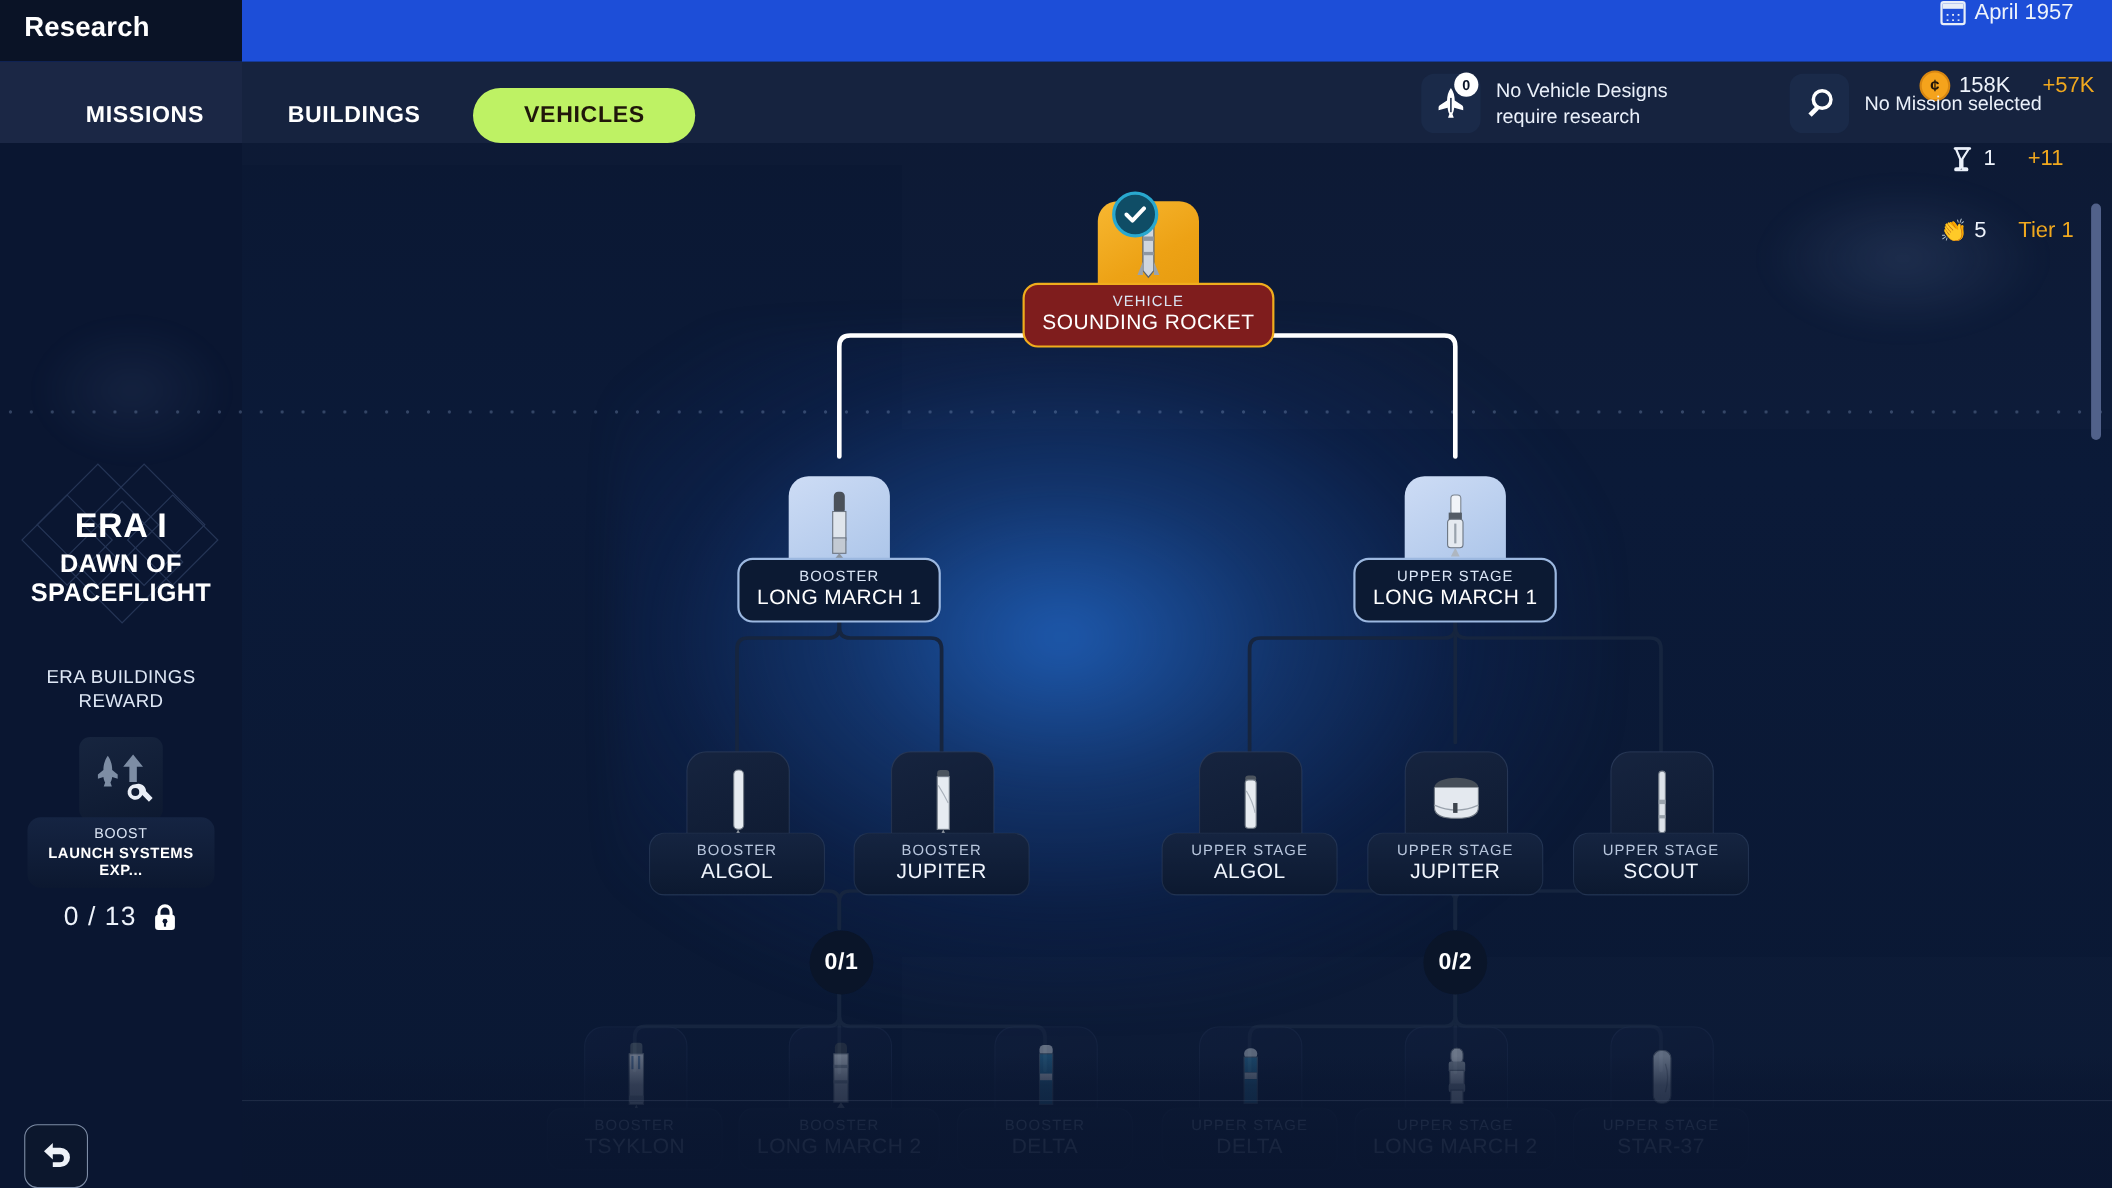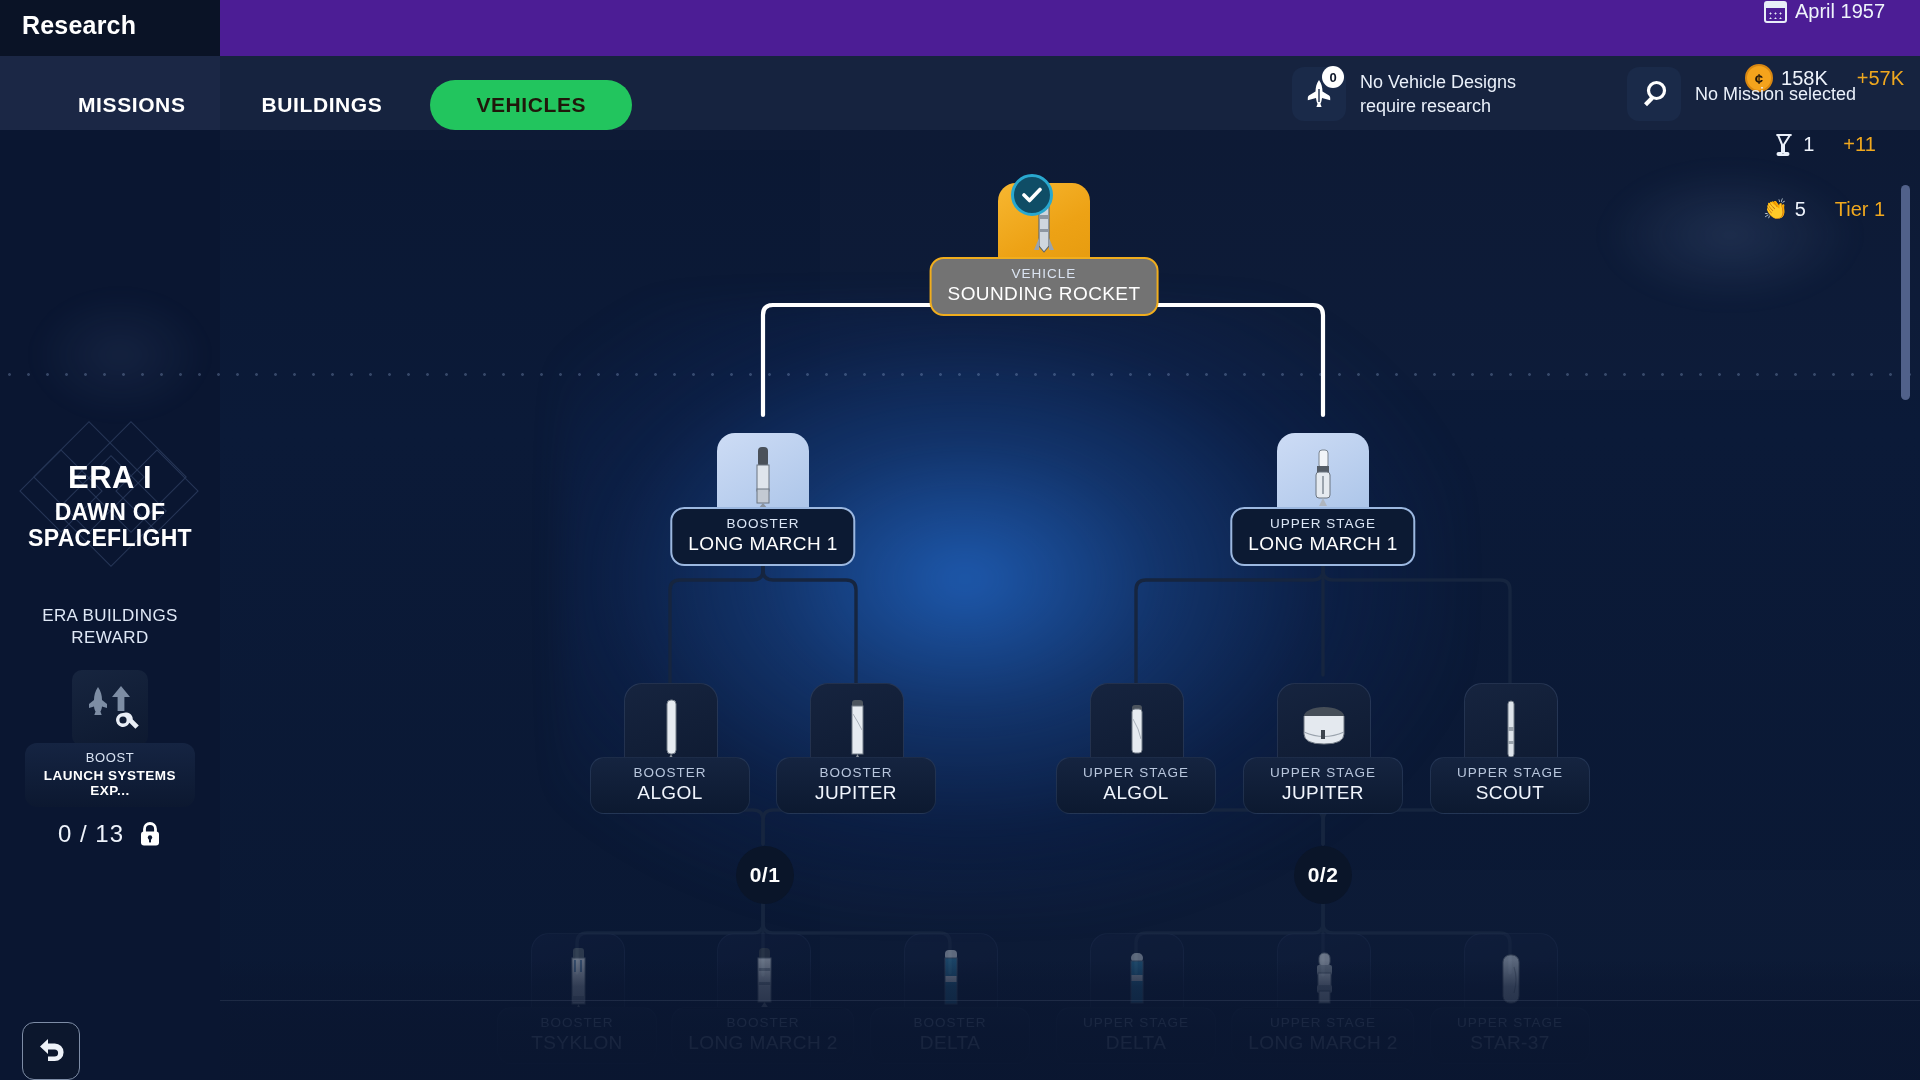--- a/index.html
+++ b/index.html
@@ -24,21 +24,21 @@
   #bg .glow3{position:absolute;left:30px;top:290px;width:180px;height:130px;
      background:radial-gradient(ellipse at center, rgba(110,140,195,.10) 0%, rgba(110,140,195,0) 70%);filter:blur(8px);}
   #bg .dots{position:absolute;left:0;top:373px;width:1920px;height:3px;
      background-image:radial-gradient(circle,rgba(150,175,215,.30) 1.2px, rgba(150,175,215,0) 1.6px);
      background-size:19px 3px;}
   #bg .shade-a{position:absolute;left:220px;top:0;width:600px;height:150px;background:rgba(255,255,255,.012);}
   #bg .shade-b{position:absolute;left:820px;top:130px;width:1100px;height:260px;background:rgba(255,255,255,.010);}
   #bg .shade-c{position:absolute;left:820px;top:870px;width:1100px;height:210px;background:rgba(255,255,255,.012);}
 
   
-  #topbar{position:absolute;left:0;top:0;width:1920px;height:56px;background:#4c1d95;z-index:20;}
+  #topbar{position:absolute;left:0;top:0;width:1920px;height:56px;background:#1d4ed8;z-index:20;}
   #topbar .tb-left{position:absolute;left:0;top:0;width:220px;height:56px;background:#0a1326;}
   #title{position:absolute;left:22px;top:11px;font-size:25px;font-weight:bold;letter-spacing:.2px;color:#fff;}
   #stats{position:absolute;right:16px;top:0;height:73px;display:flex;align-items:center;gap:41px;flex-direction:column;}
   .stat{display:flex;align-items:center;gap:8px;font-size:20px;color:#eef3fb;white-space:nowrap;}
   .stat .sub{color:#f0a81e;margin-left:21px;}
   .cal{width:23px;height:22px;border:2.3px solid #e8eef8;border-radius:3px;position:relative;box-sizing:border-box;}
   .cal:before{content:"";position:absolute;left:0;right:0;top:0;height:5px;background:#e8eef8;}
   .cal:after{content:"";position:absolute;left:2px;right:2px;top:8px;bottom:2px;
      background-image:radial-gradient(circle,#e8eef8 .9px,transparent 1.1px);background-size:5px 5px;}
   .coin{width:24px;height:24px;border-radius:50%;background:#f5a31c;border:2px solid #d88712;
@@ -47,21 +47,21 @@
   .flask svg{display:block;}
   .hands{font-size:20px;color:#fff;letter-spacing:-2px;}
 
   
   #tabsrow{position:absolute;left:0;top:56px;width:1920px;height:74px;z-index:19;}
   #tabsrow .bg-l{position:absolute;left:0;top:0;width:220px;height:74px;background:#1b2745;}
   #tabsrow .bg-r{position:absolute;left:220px;top:0;right:0;height:74px;background:#16233f;}
   #tabs{position:absolute;left:0;top:0;height:74px;display:flex;align-items:flex-end;}
   .tab{height:50px;padding:0 38px;display:flex;align-items:center;justify-content:center;
      font-size:21px;font-weight:bold;letter-spacing:.6px;color:#fff;border-radius:25px;cursor:pointer;}
-  .tab.active{background:#22c55e;color:#20170a;}
+  .tab.active{background:#bef264;color:#20170a;}
   #tab0{margin-left:40px;}
   #tab2{margin-left:10px;padding:0 46px;}
 
   
   .hdr-widget{position:absolute;top:67px;display:flex;align-items:center;gap:14px;z-index:21;}
   .hdr-ico{width:54px;height:54px;border-radius:12px;background:#1a2a49;position:relative;
      display:flex;align-items:center;justify-content:center;}
   .hdr-txt{font-size:18px;line-height:24px;color:#eaf0fa;}
   .badge0{position:absolute;right:2px;top:-1px;width:22px;height:22px;border-radius:50%;
      background:#fff;color:#0b1528;font-size:13px;font-weight:bold;display:flex;align-items:center;justify-content:center;}
@@ -95,21 +95,21 @@
   .node{position:absolute;width:0;height:0;}
   .n-ico{position:absolute;left:-46px;top:0;width:92px;height:92px;border-radius:18px;
      display:flex;align-items:center;justify-content:center;overflow:hidden;}
   .n-pill{position:absolute;top:74px;padding:7px 16px 9px;border-radius:14px;text-align:center;
      transform:translateX(-50%);left:0;white-space:nowrap;box-sizing:border-box;}
   .n-pill .t1{font-size:13.5px;letter-spacing:1px;line-height:15px;}
   .n-pill .t2{font-size:19px;font-weight:normal;letter-spacing:.4px;line-height:22px;margin-top:2px;}
 
   
   .s-done .n-ico{background:linear-gradient(150deg,#f7b731 0%,#eda215 55%,#e59a0e 100%);}
-  .s-done .n-pill{background:#737373;border:2.5px solid #f0ad1d;min-width:170px;}
+  .s-done .n-pill{background:#7f1d1d;border:2.5px solid #f0ad1d;min-width:170px;}
   .s-done .n-pill .t1{color:#dbe4f2;}
   .s-done .n-pill .t2{color:#fff;}
 
   .s-avail .n-ico{background:linear-gradient(150deg,#cddcf5 0%,#a9c3e8 100%);}
   .s-avail .n-pill{background:#0c1a33;border:2.2px solid #9cb8e0;min-width:170px;}
   .s-avail .n-pill .t1{color:#dbe6f6;}
   .s-avail .n-pill .t2{color:#fff;}
 
   .s-lock .n-ico{background:linear-gradient(160deg,#16243f 0%,#0e1a31 100%);border:1px solid rgba(120,150,200,.18);}
   .s-lock .n-pill{background:linear-gradient(180deg,#152440,#0c1930);border:1px solid rgba(120,150,200,.16);min-width:160px;}

